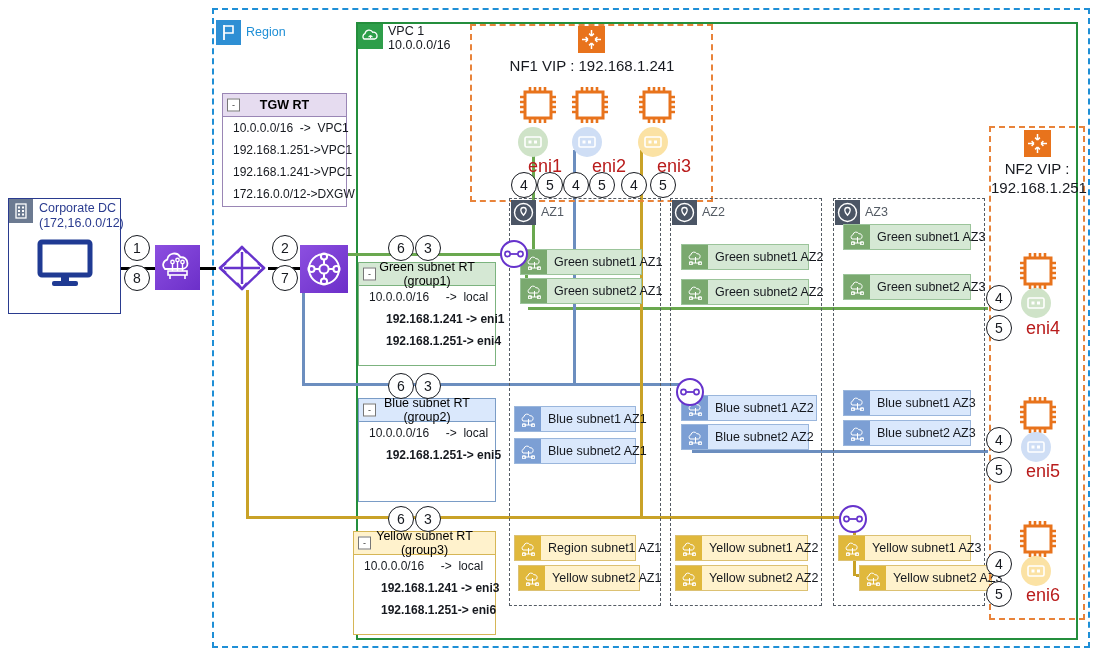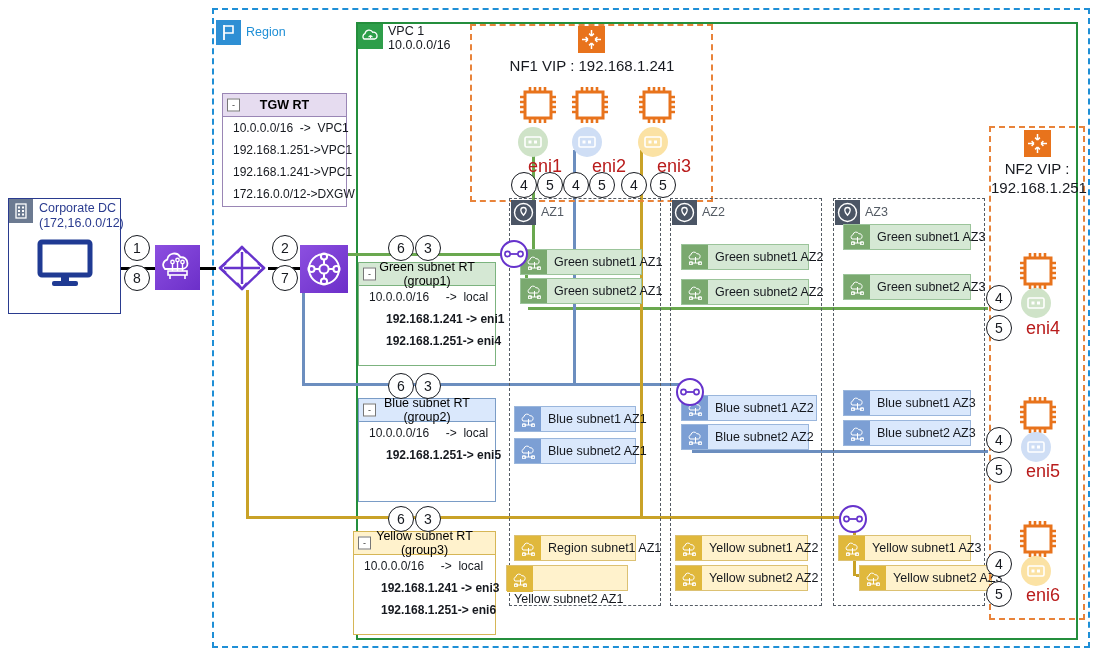--- a/index.html
+++ b/index.html
@@ -461,21 +461,21 @@
     <span class="sicon">
       <svg width="19" height="19" viewBox="0 0 19 19">
           <path d="M4 11 a2.4 2.4 0 0 1 .9-4.2 a3.2 3.2 0 0 1 6-1 a2.6 2.6 0 0 1 3.2 2.6 a2.5 2.5 0 0 1 -1.7 2.6 z" fill="none" stroke="#fff" stroke-width="1"></path>
           <path d="M9.5 9 v3 M5 15 h9 M5 13 v2 M14 13 v2 M9.5 12 v3" stroke="#fff" stroke-width="1"></path>
           <rect x="3.5" y="14" width="3" height="2.4" fill="none" stroke="#fff" stroke-width=".9"></rect>
           <rect x="12.5" y="14" width="3" height="2.4" fill="none" stroke="#fff" stroke-width=".9"></rect>
         </svg>
     </span>
     <span class="slabel">Region subnet1 AZ1</span>
   </div>
-  <div class="abs subnet sn-yellow" style="left:506px;top:565px;width:122px;flex-direction:column;">
+  <div class="abs subnet sn-yellow" style="left:518px;top:565px;width:122px;">
     <span class="sicon">
       <svg width="19" height="19" viewBox="0 0 19 19">
           <path d="M4 11 a2.4 2.4 0 0 1 .9-4.2 a3.2 3.2 0 0 1 6-1 a2.6 2.6 0 0 1 3.2 2.6 a2.5 2.5 0 0 1 -1.7 2.6 z" fill="none" stroke="#fff" stroke-width="1"></path>
           <path d="M9.5 9 v3 M5 15 h9 M5 13 v2 M14 13 v2 M9.5 12 v3" stroke="#fff" stroke-width="1"></path>
           <rect x="3.5" y="14" width="3" height="2.4" fill="none" stroke="#fff" stroke-width=".9"></rect>
           <rect x="12.5" y="14" width="3" height="2.4" fill="none" stroke="#fff" stroke-width=".9"></rect>
         </svg>
     </span>
     <span class="slabel">Yellow subnet2 AZ1</span>
   </div>

